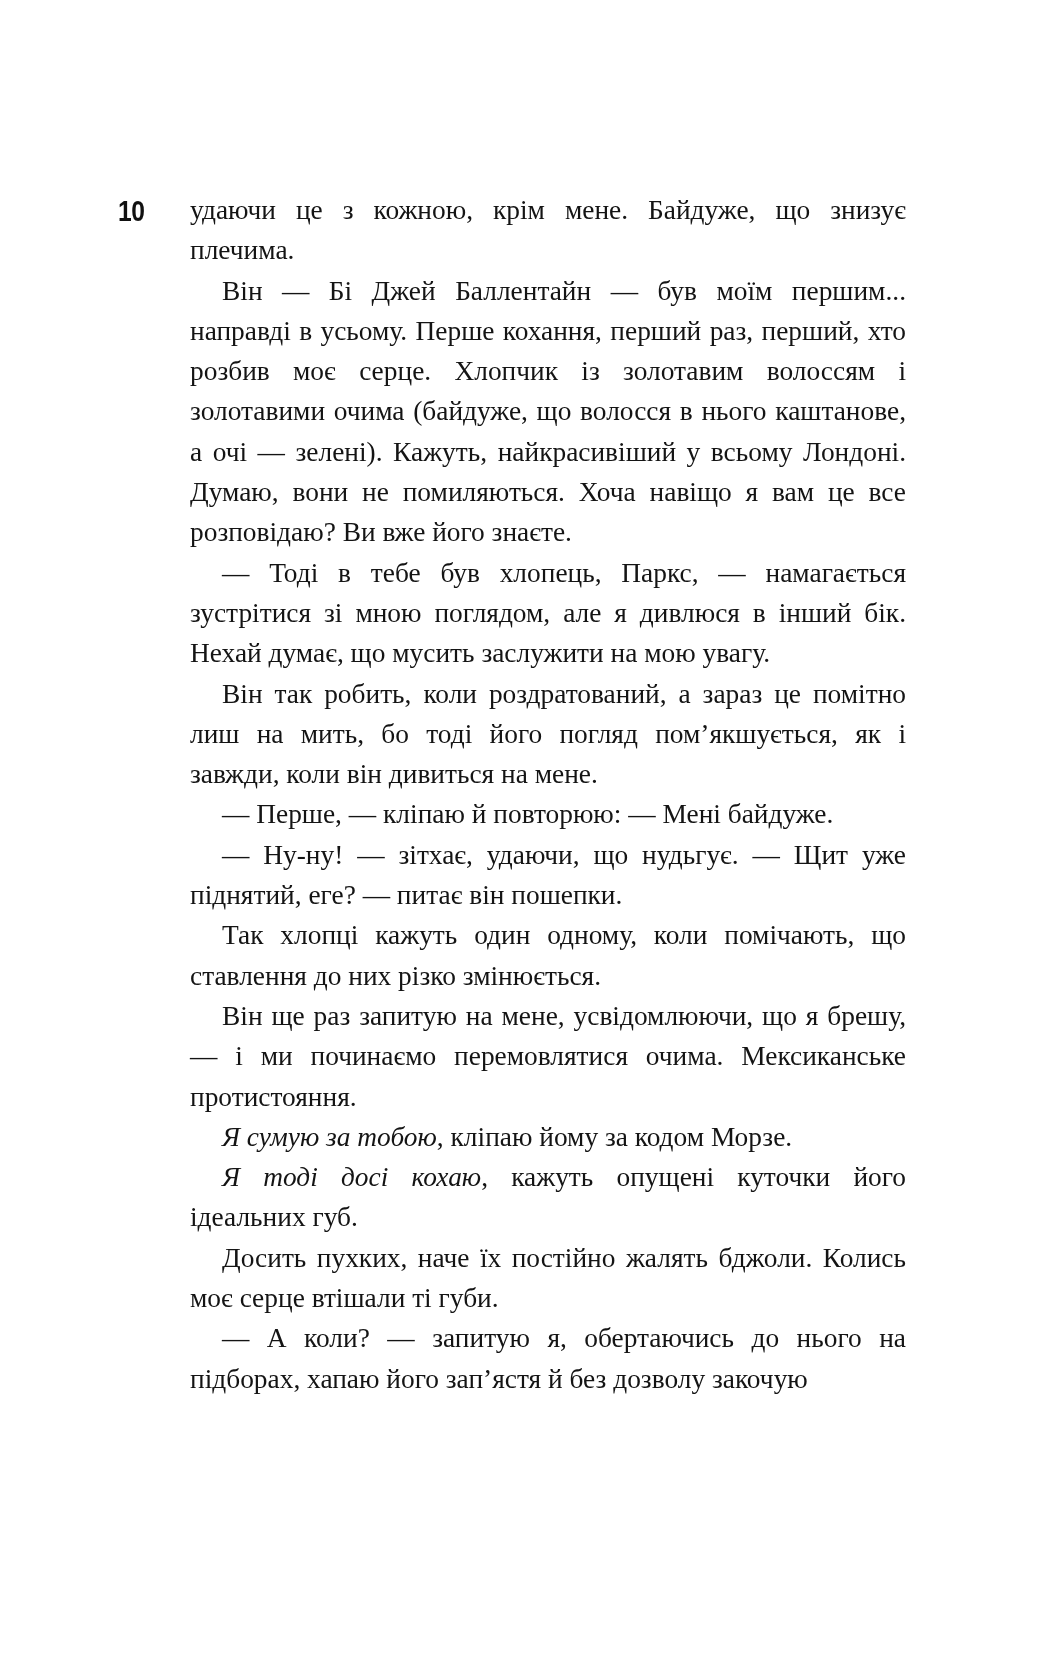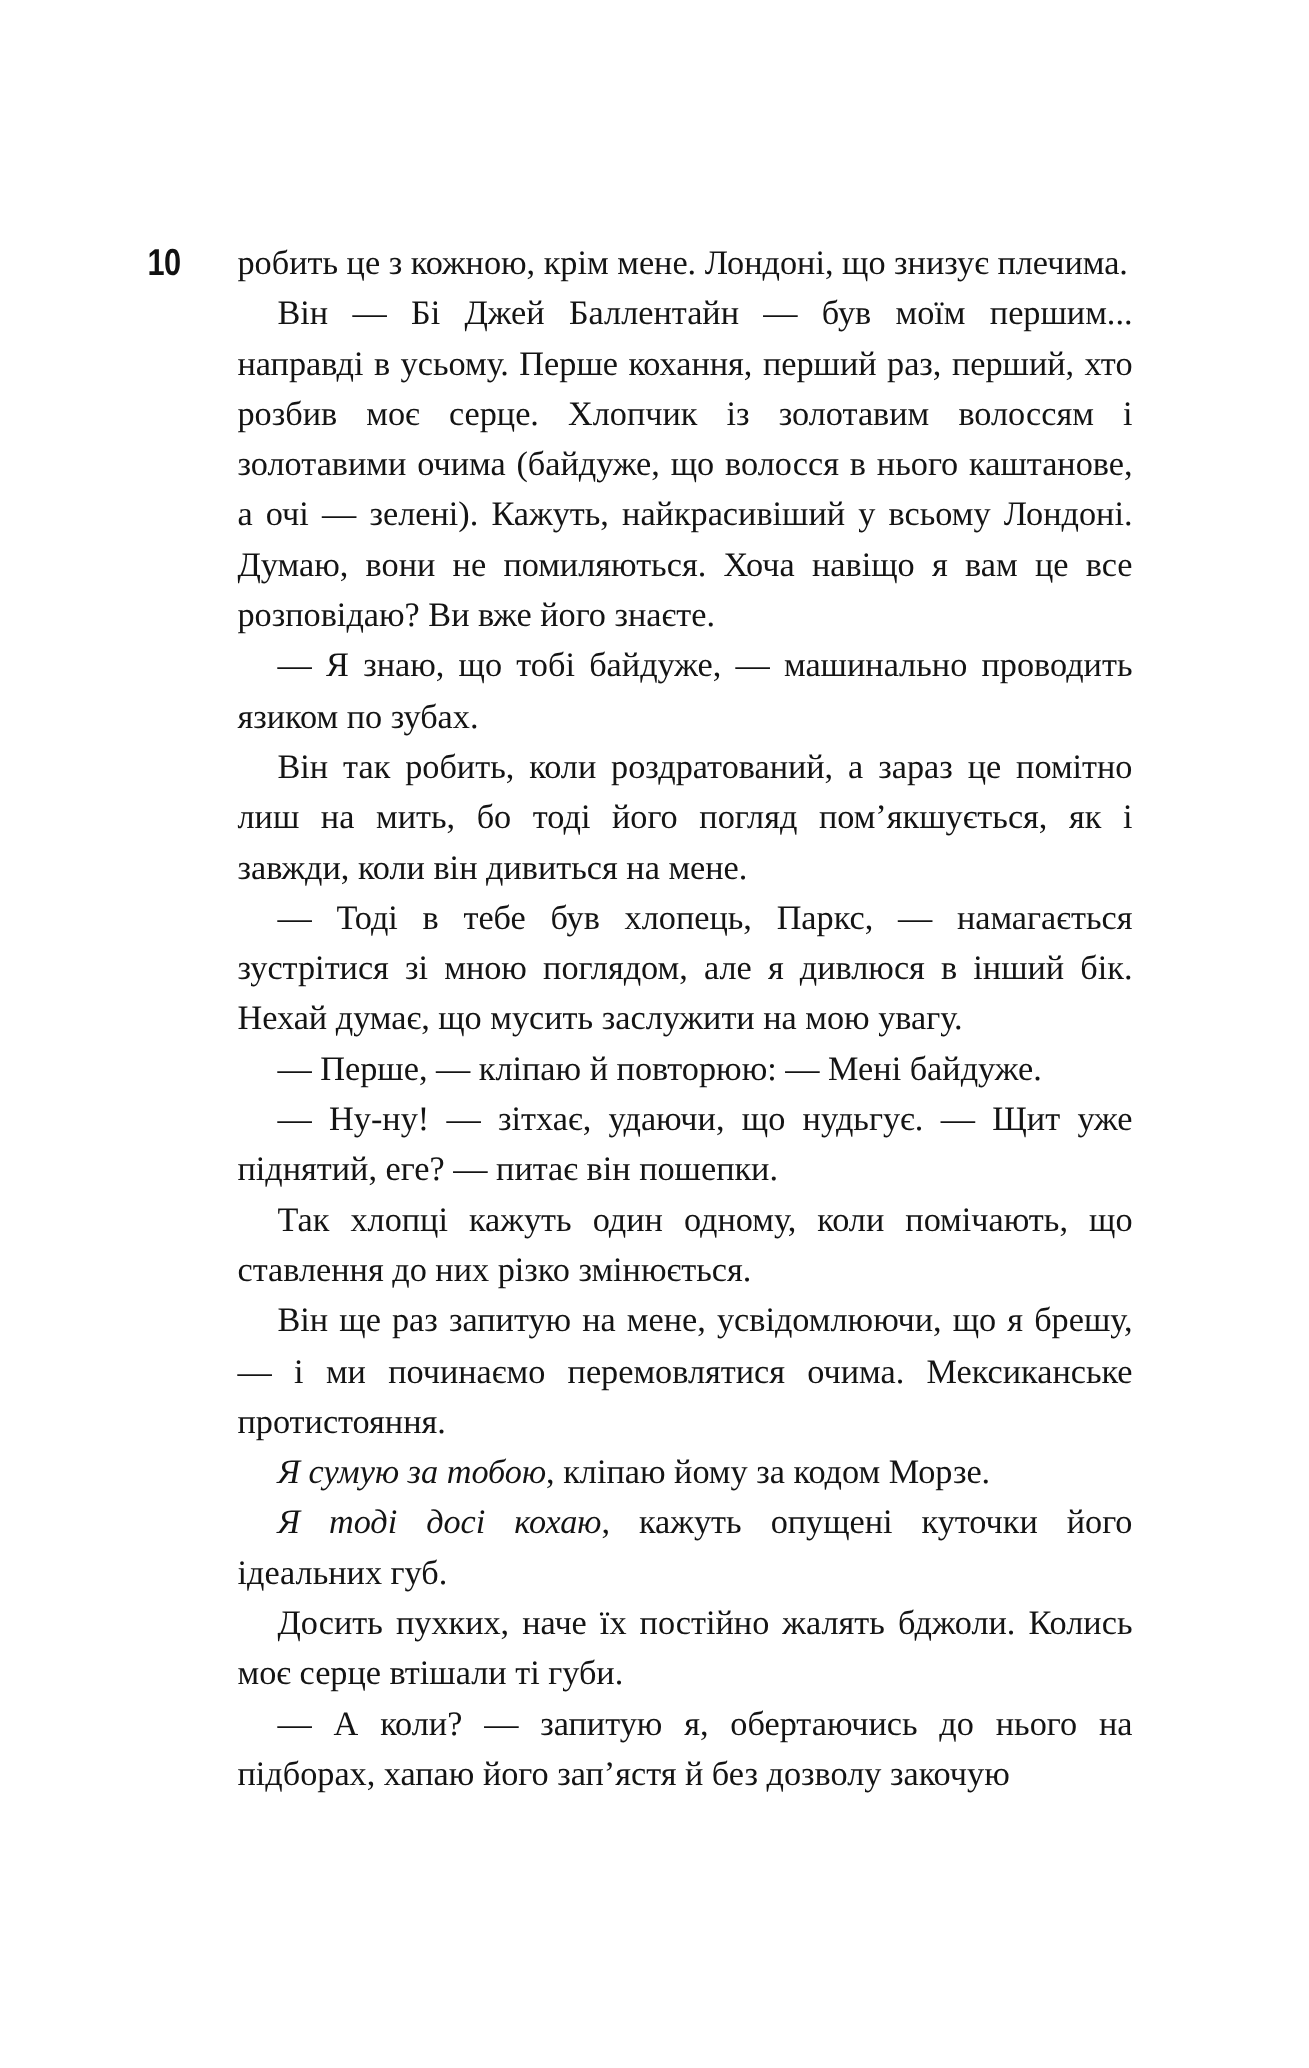--- a/index.html
+++ b/index.html
@@ -66,29 +66,28 @@
 </style>
 </head>
 <body>
 
 <div class="page">
 
   <div class="folio">10</div>
 
   <div class="textblock">
 
-    <p class="cont">робить це з кожною, крім мене. Лондоні, що знизує плечима.</p>
+    <p class="cont">удаючи це з кожною, крім мене. Байдуже, що знизує плечима.</p>
 
     <p class="indent">Він — Бі Джей Баллентайн — був моїм першим... направді в усьому. Перше кохання, перший раз, перший, хто розбив моє серце. Хлопчик із золотавим волоссям і золотавими очима (байдуже, що волосся в нього каштанове, а очі — зелені). Кажуть, найкрасивіший у всьому Лондоні. Думаю, вони не помиляються. Хоча навіщо я вам це все розповідаю? Ви вже його знаєте.</p>
 
-    <p class="indent">— Я знаю, що тобі байдуже, — машинально проводить язиком по зубах.</p>
+
+    <p class="indent">— Тоді в тебе був хлопець, Паркс, — намагається зустрітися зі мною поглядом, але я дивлюся в інший бік. Нехай думає, що мусить заслужити на мою увагу.</p>
 
     <p class="indent">Він так робить, коли роздратований, а зараз це помітно лиш на мить, бо тоді його погляд пом’якшується, як і завжди, коли він дивиться на мене.</p>
-
-    <p class="indent">— Тоді в тебе був хлопець, Паркс, — намагається зустрітися зі мною поглядом, але я дивлюся в інший бік. Нехай думає, що мусить заслужити на мою увагу.</p>
 
     <p class="indent">— Перше, — кліпаю й повторюю: — Мені байдуже.</p>
 
     <p class="indent">— Ну-ну! — зітхає, удаючи, що нудьгує. — Щит уже піднятий, еге? — питає він пошепки.</p>
 
     <p class="indent">Так хлопці кажуть один одному, коли помічають, що ставлення до них різко змінюється.</p>
 
     <p class="indent">Він ще раз запитую на мене, усвідомлюючи, що я брешу, — і ми починаємо перемовлятися очима. Мексиканське протистояння.</p>
 
     <p class="indent">

